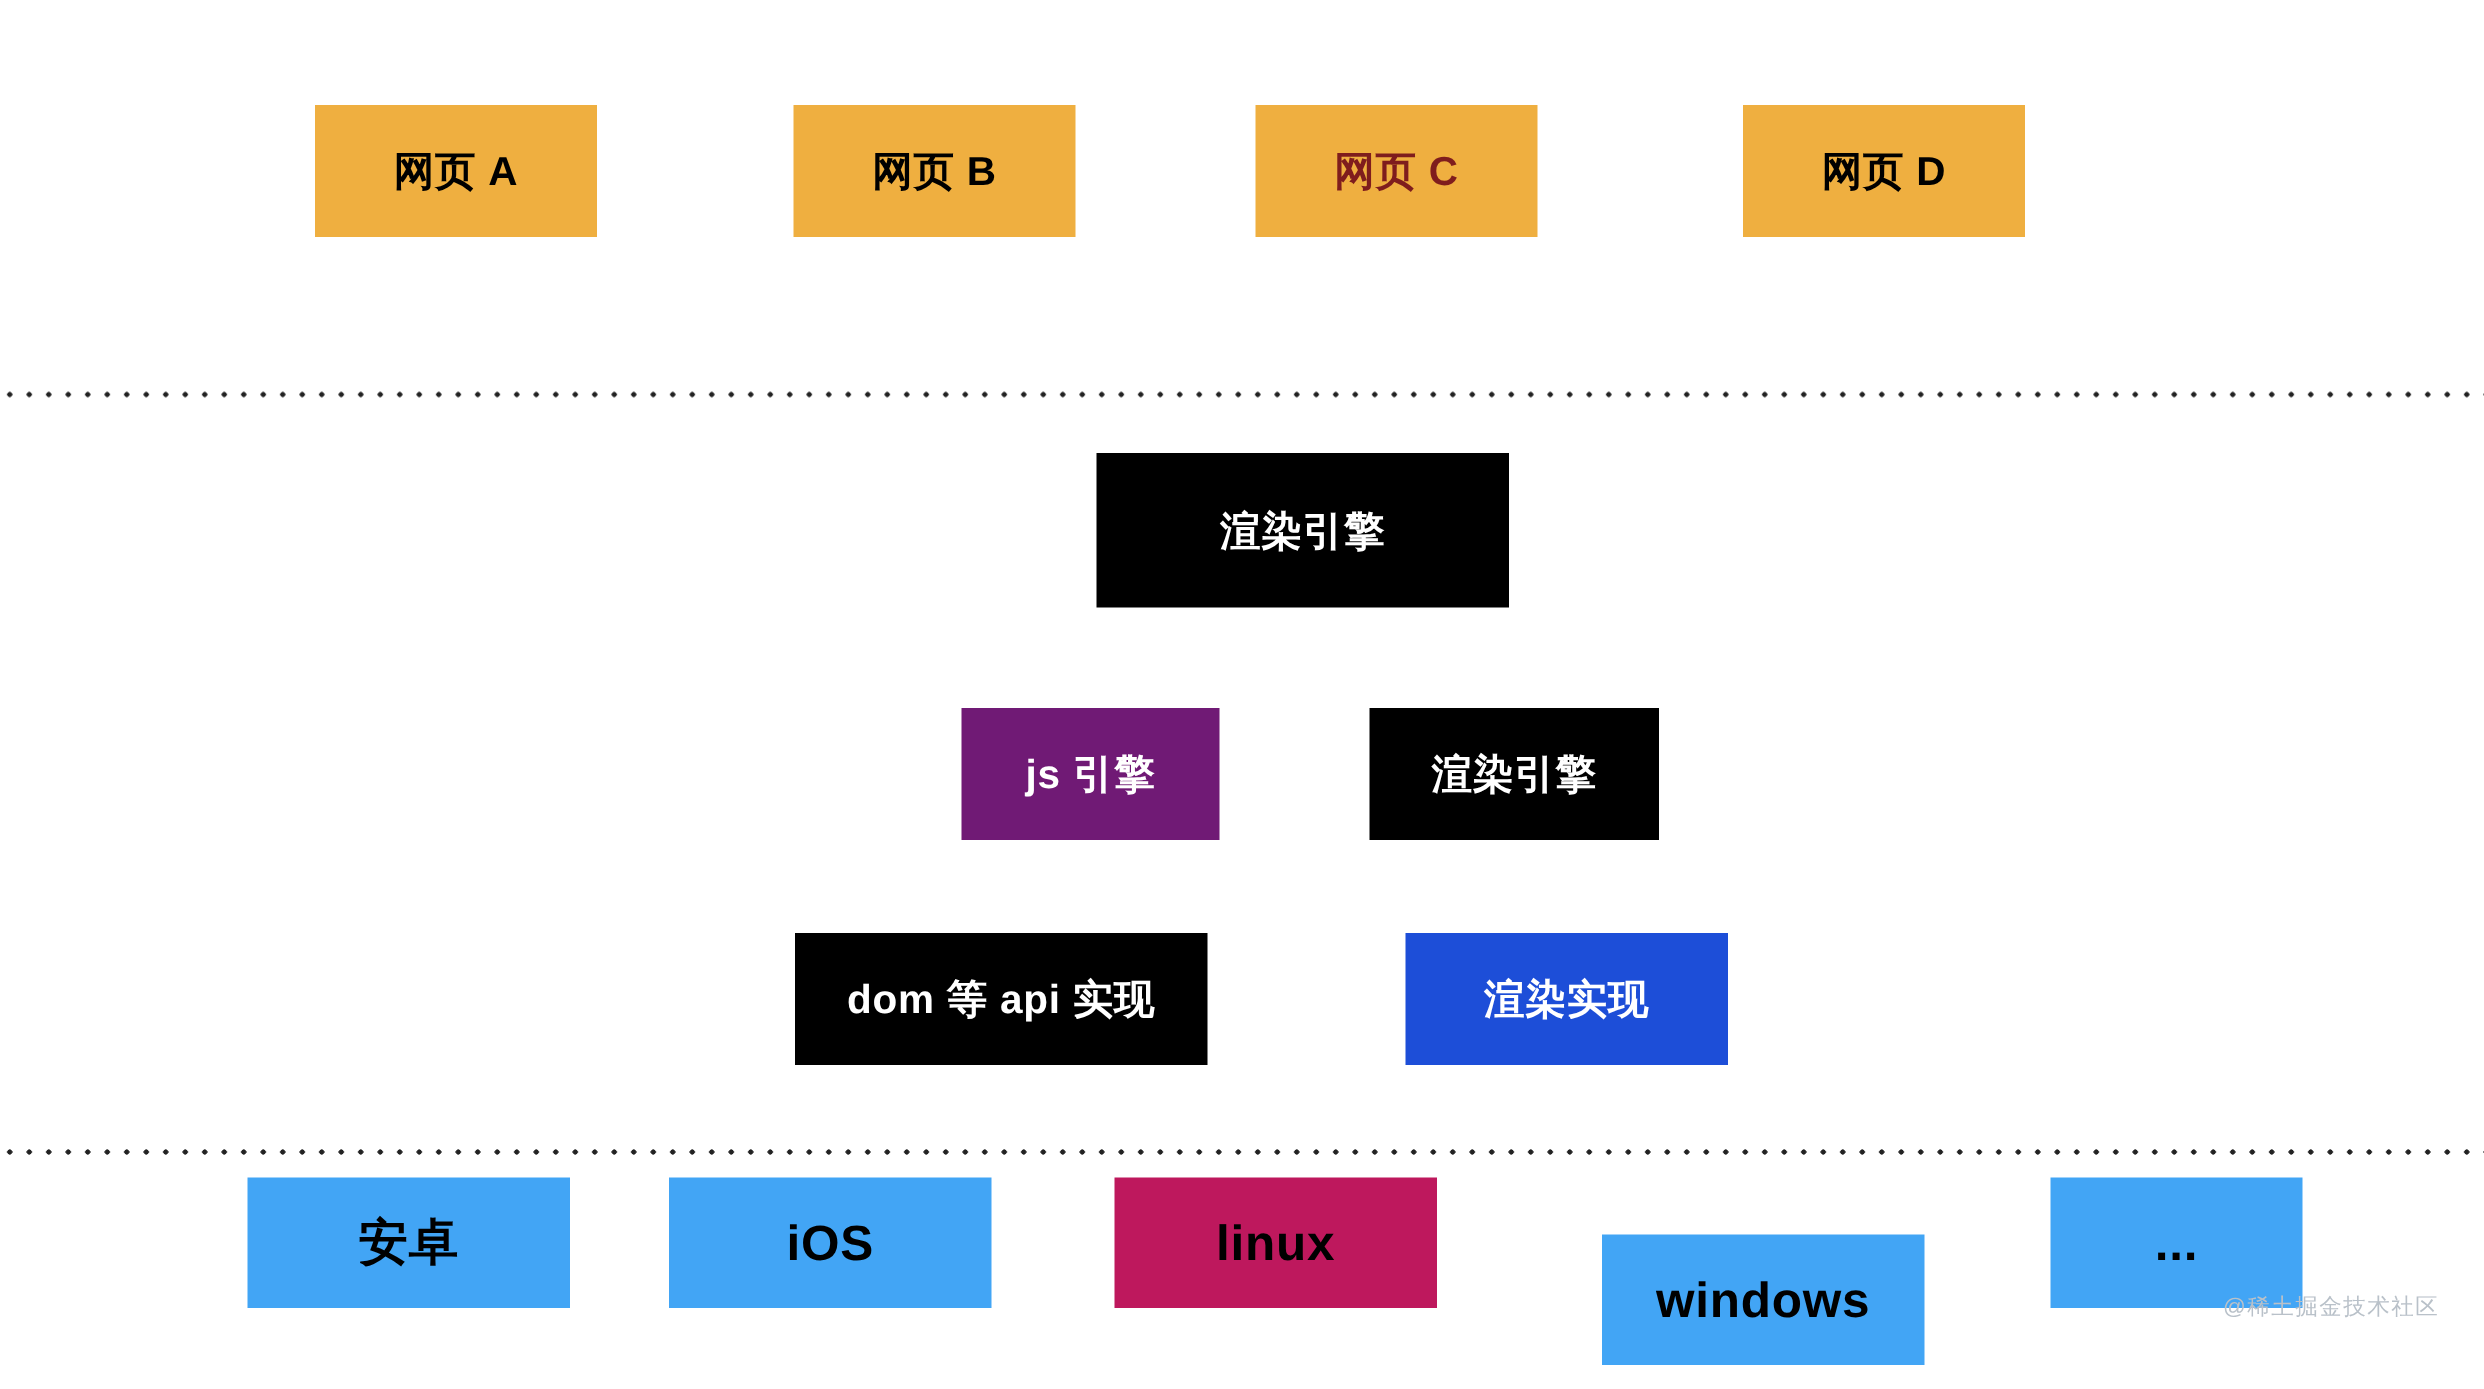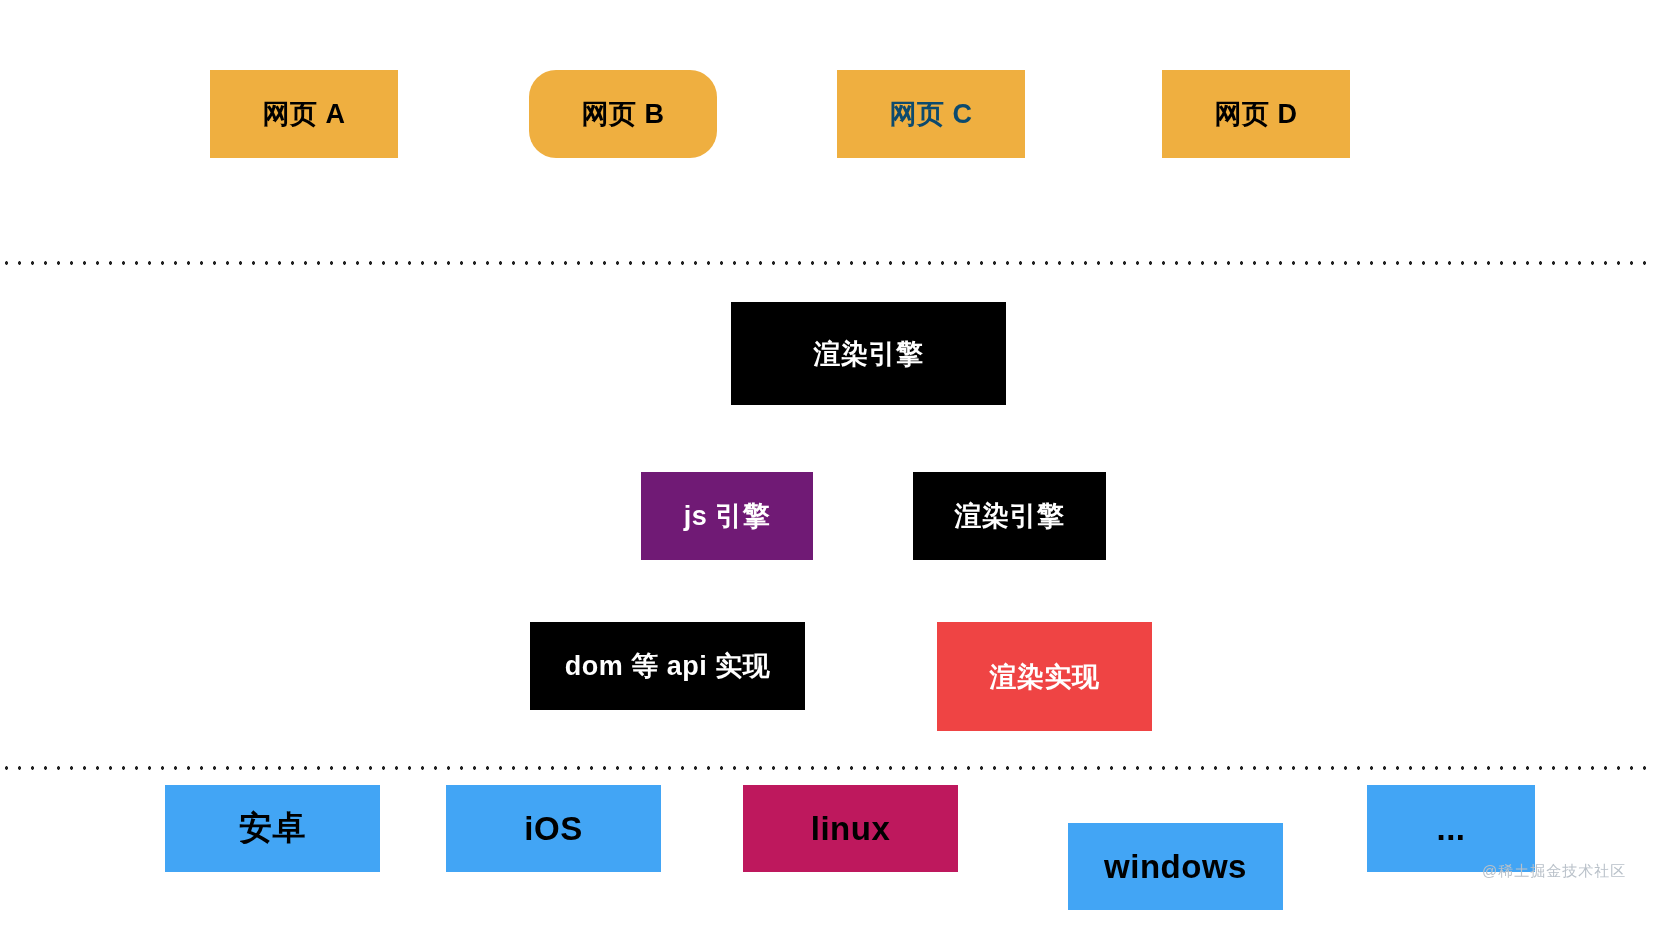--- a/index.html
+++ b/index.html
@@ -63,33 +63,33 @@
     white-space: nowrap;
   }
 </style>
 </head>
 <body>
 
 <div id="canvas" style="background: rgb(255, 255, 255);">
 
   <div class="layer">
     <div class="box box-page" style="left: 210px; top: 70px; width: 188px; height: 88px; background: rgb(239, 175, 64); color: rgb(0, 0, 0);">网页 A</div>
-    <div class="box box-page" style="left: 529px; top: 70px; width: 188px; height: 88px; background: rgb(239, 175, 64); color: rgb(0, 0, 0); border-radius: 27px;">网页 B</div>
-    <div class="box box-page" style="left: 837px; top: 70px; width: 188px; height: 88px; background: rgb(239, 175, 64); color: #0c4a6e;">网页 C</div>
+    <div class="box box-page" style="left: 529px; top: 70px; width: 188px; height: 88px; background: rgb(239, 175, 64); color: rgb(0, 0, 0);">网页 B</div>
+    <div class="box box-page" style="left: 837px; top: 70px; width: 188px; height: 88px; background: rgb(239, 175, 64); color: #7f1d1d;">网页 C</div>
     <div class="box box-page" style="left: 1162px; top: 70px; width: 188px; height: 88px; background: rgb(239, 175, 64); color: rgb(0, 0, 0);">网页 D</div>
   </div>
 
   <div class="divider" style="top: 261px;"></div>
 
   <div class="layer">
     <div class="box box-engine" style="left: 731px; top: 302px; width: 275px; height: 103px; background: rgb(0, 0, 0); color: rgb(255, 255, 255);">渲染引擎</div>
     <div class="box box-engine" style="left: 641px; top: 472px; width: 172px; height: 88px; background: #701a75; color: rgb(255, 255, 255);">js 引擎</div>
     <div class="box box-engine" style="left: 913px; top: 472px; width: 193px; height: 88px; background: rgb(0, 0, 0); color: rgb(255, 255, 255);">渲染引擎</div>
     <div class="box box-engine" style="left: 530px; top: 622px; width: 275px; height: 88px; background: rgb(0, 0, 0); color: rgb(255, 255, 255);">dom 等 api 实现</div>
-    <div class="box box-engine" style="left: 937px; top: 622px; width: 215px; height: 109px; background: #ef4444; color: rgb(255, 255, 255); font-family: Liberation Serif, serif;">渲染实现</div>
+    <div class="box box-engine" style="left: 937px; top: 622px; width: 215px; height: 88px; background: #1d4ed8; color: rgb(255, 255, 255); font-family: Liberation Serif, serif;">渲染实现</div>
   </div>
 
   <div class="divider" style="top: 766px;"></div>
 
   <div class="layer">
     <div class="box box-os" style="left: 165px; top: 785px; width: 215px; height: 87px; background: rgb(66, 165, 245); color: rgb(0, 0, 0);">安卓</div>
     <div class="box box-os" style="left: 446px; top: 785px; width: 215px; height: 87px; background: rgb(66, 165, 245); color: rgb(0, 0, 0);">iOS</div>
     <div class="box box-os" style="left: 743px; top: 785px; width: 215px; height: 87px; background: #be185d; color: rgb(0, 0, 0);">linux</div>
     <div class="box box-os" style="left: 1068px; top: 785px; width: 215px; height: 87px; background: rgb(66, 165, 245); color: rgb(0, 0, 0); margin-top: 38px;">windows</div>
     <div class="box box-os" style="left: 1367px; top: 785px; width: 168px; height: 87px; background: rgb(66, 165, 245); color: rgb(0, 0, 0);">...</div>

